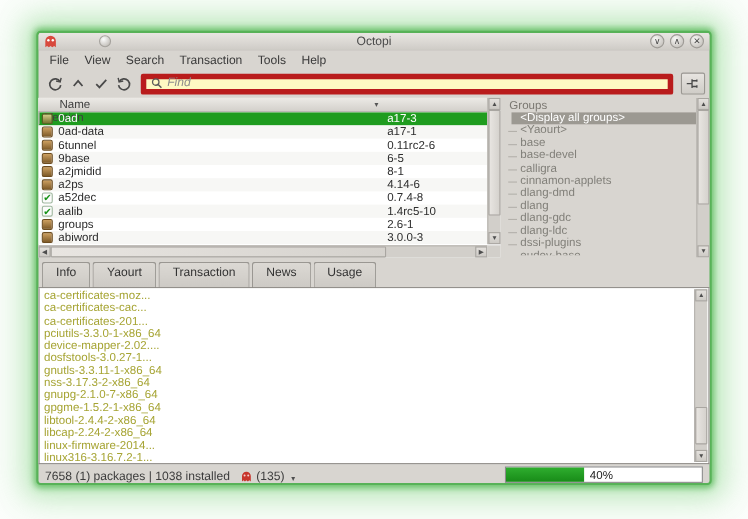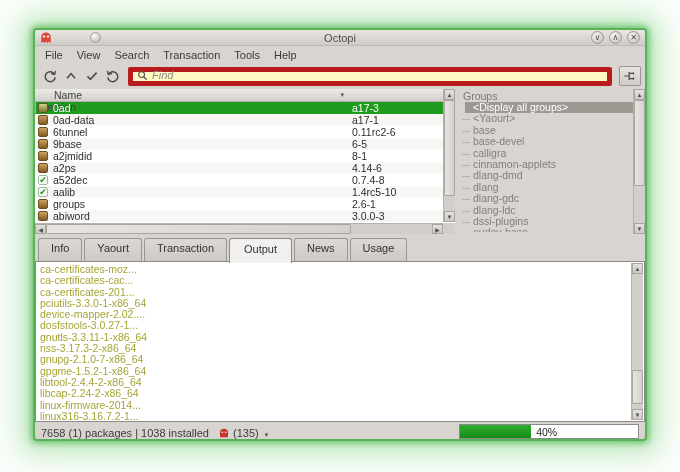--- a/index.html
+++ b/index.html
@@ -303,21 +303,20 @@
         <span class="sthumb" style="height:86px"></span>
         <span class="sbtn" style="margin-top:auto">▼</span>
       </div>
     </div>
   </div>
 
   <div class="tabbar" id="tabbar">
       <span class="tab">Info</span>
       <span class="tab">Yaourt</span>
       <span class="tab">Transaction</span>
-      <span class="tab active">Output</span>
       <span class="tab">News</span>
       <span class="tab">Usage</span>
     </div>
 
   <div class="output">
     <div class="out-lines" id="output-lines">
         <div class="oline">ca-certificates-moz...</div>
         <div class="oline">ca-certificates-cac...</div>
         <div class="oline">ca-certificates-201...</div>
         <div class="oline">pciutils-3.3.0-1-x86_64</div>

